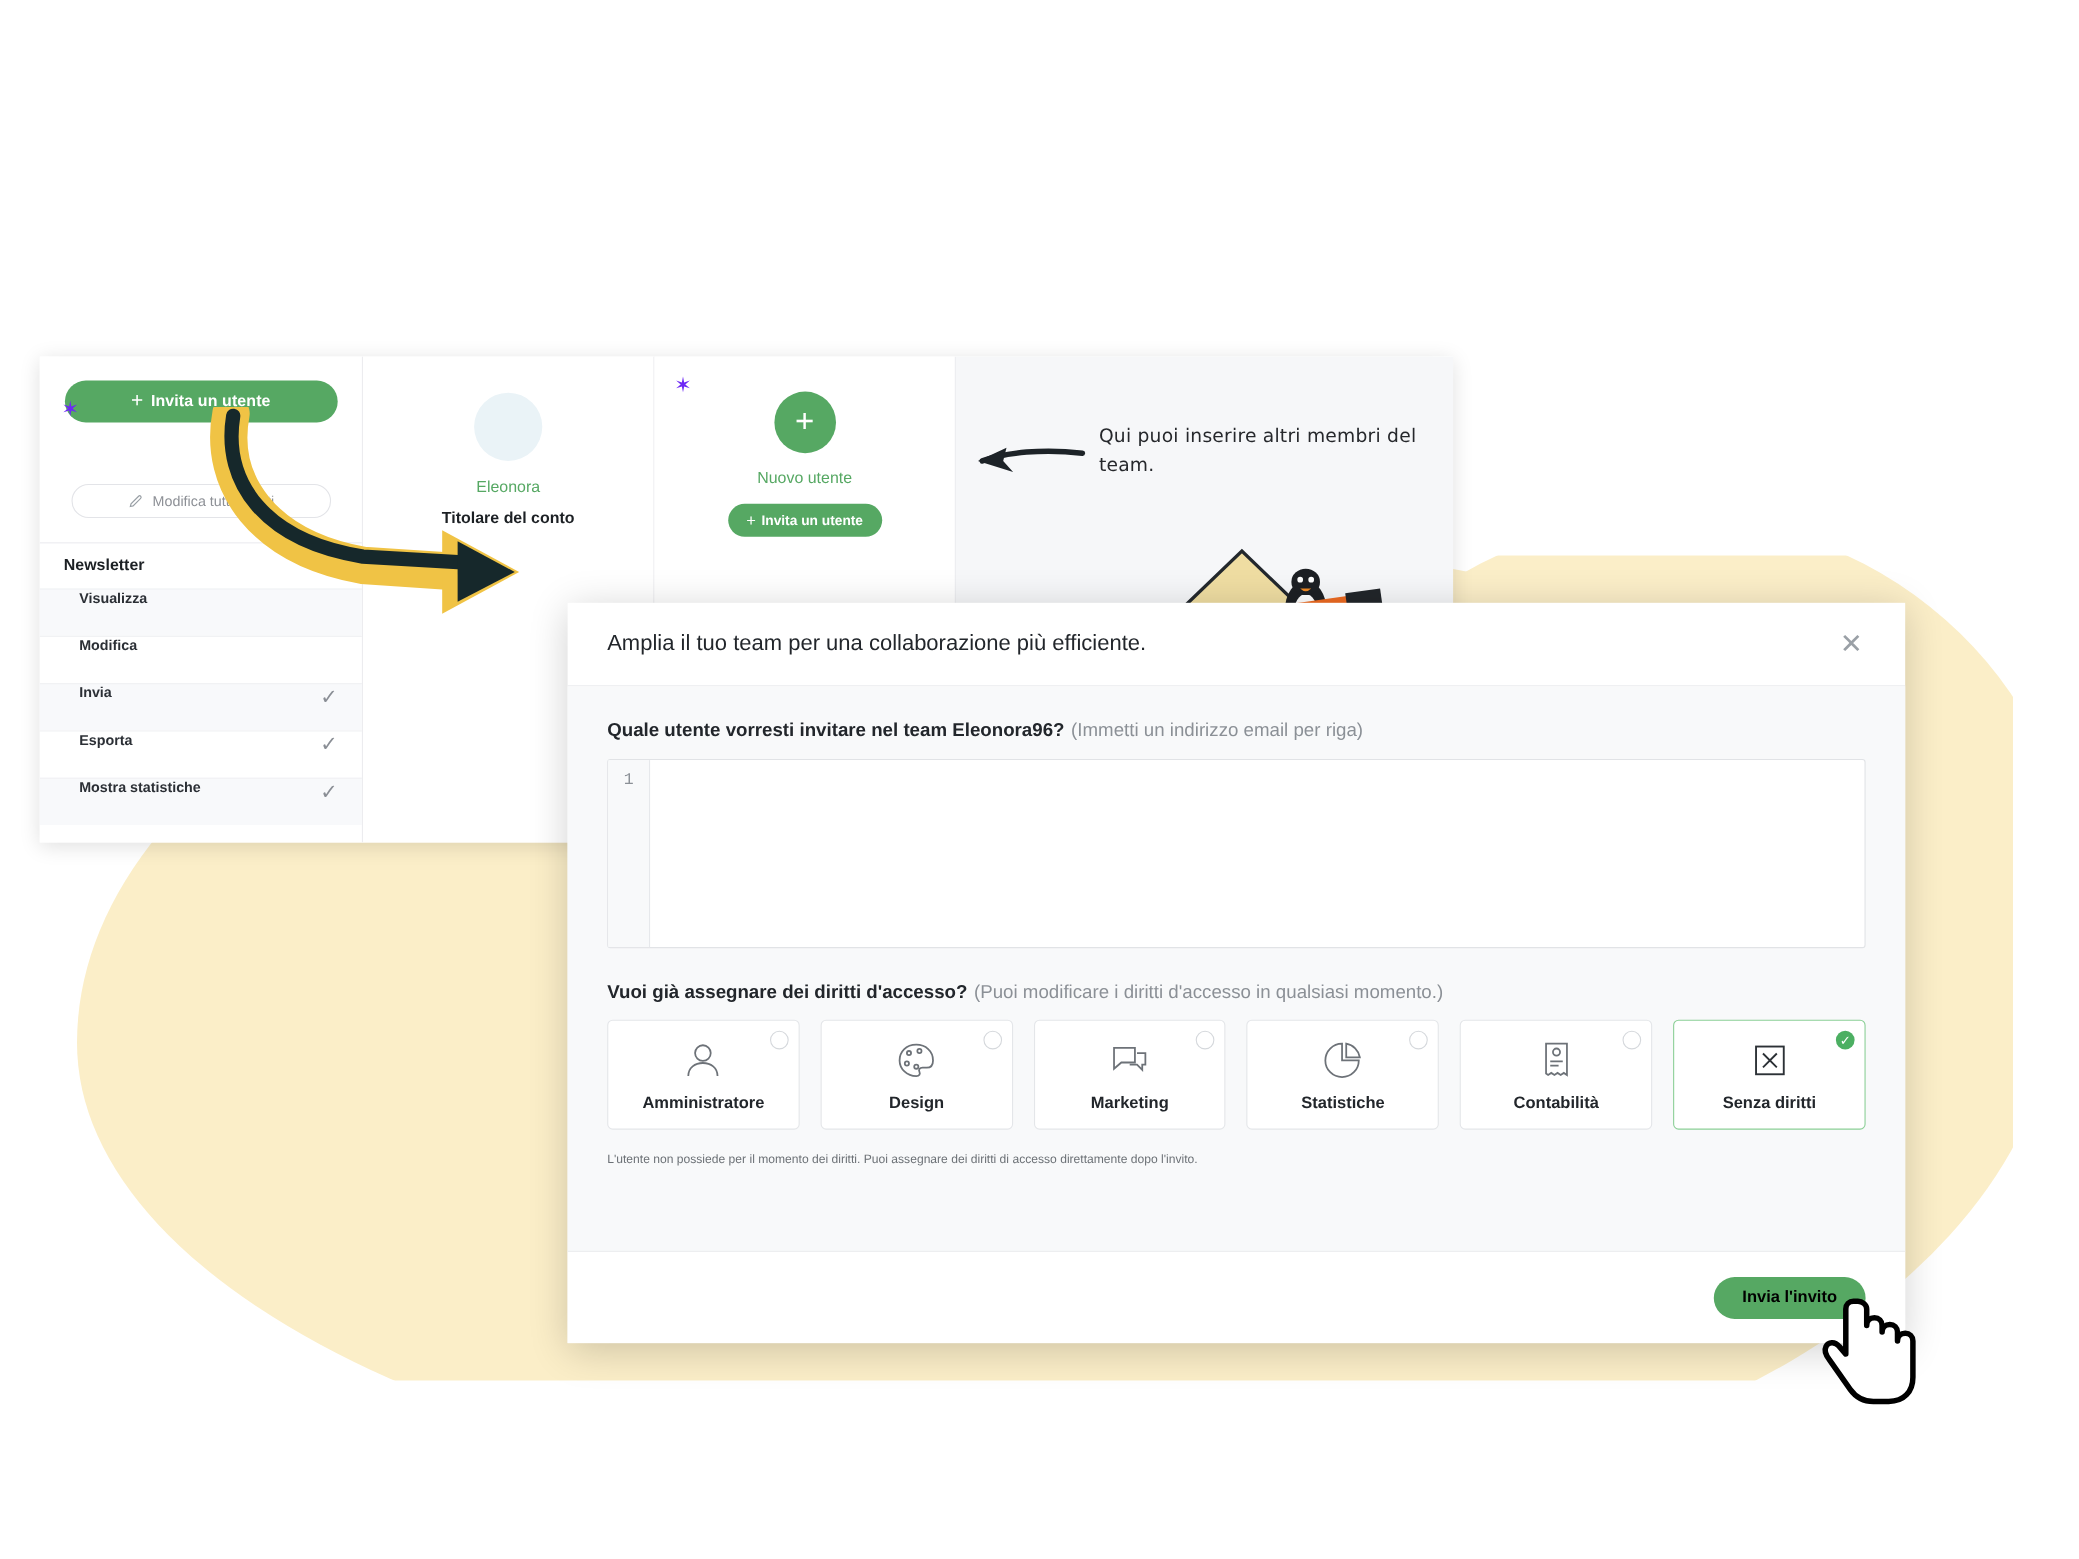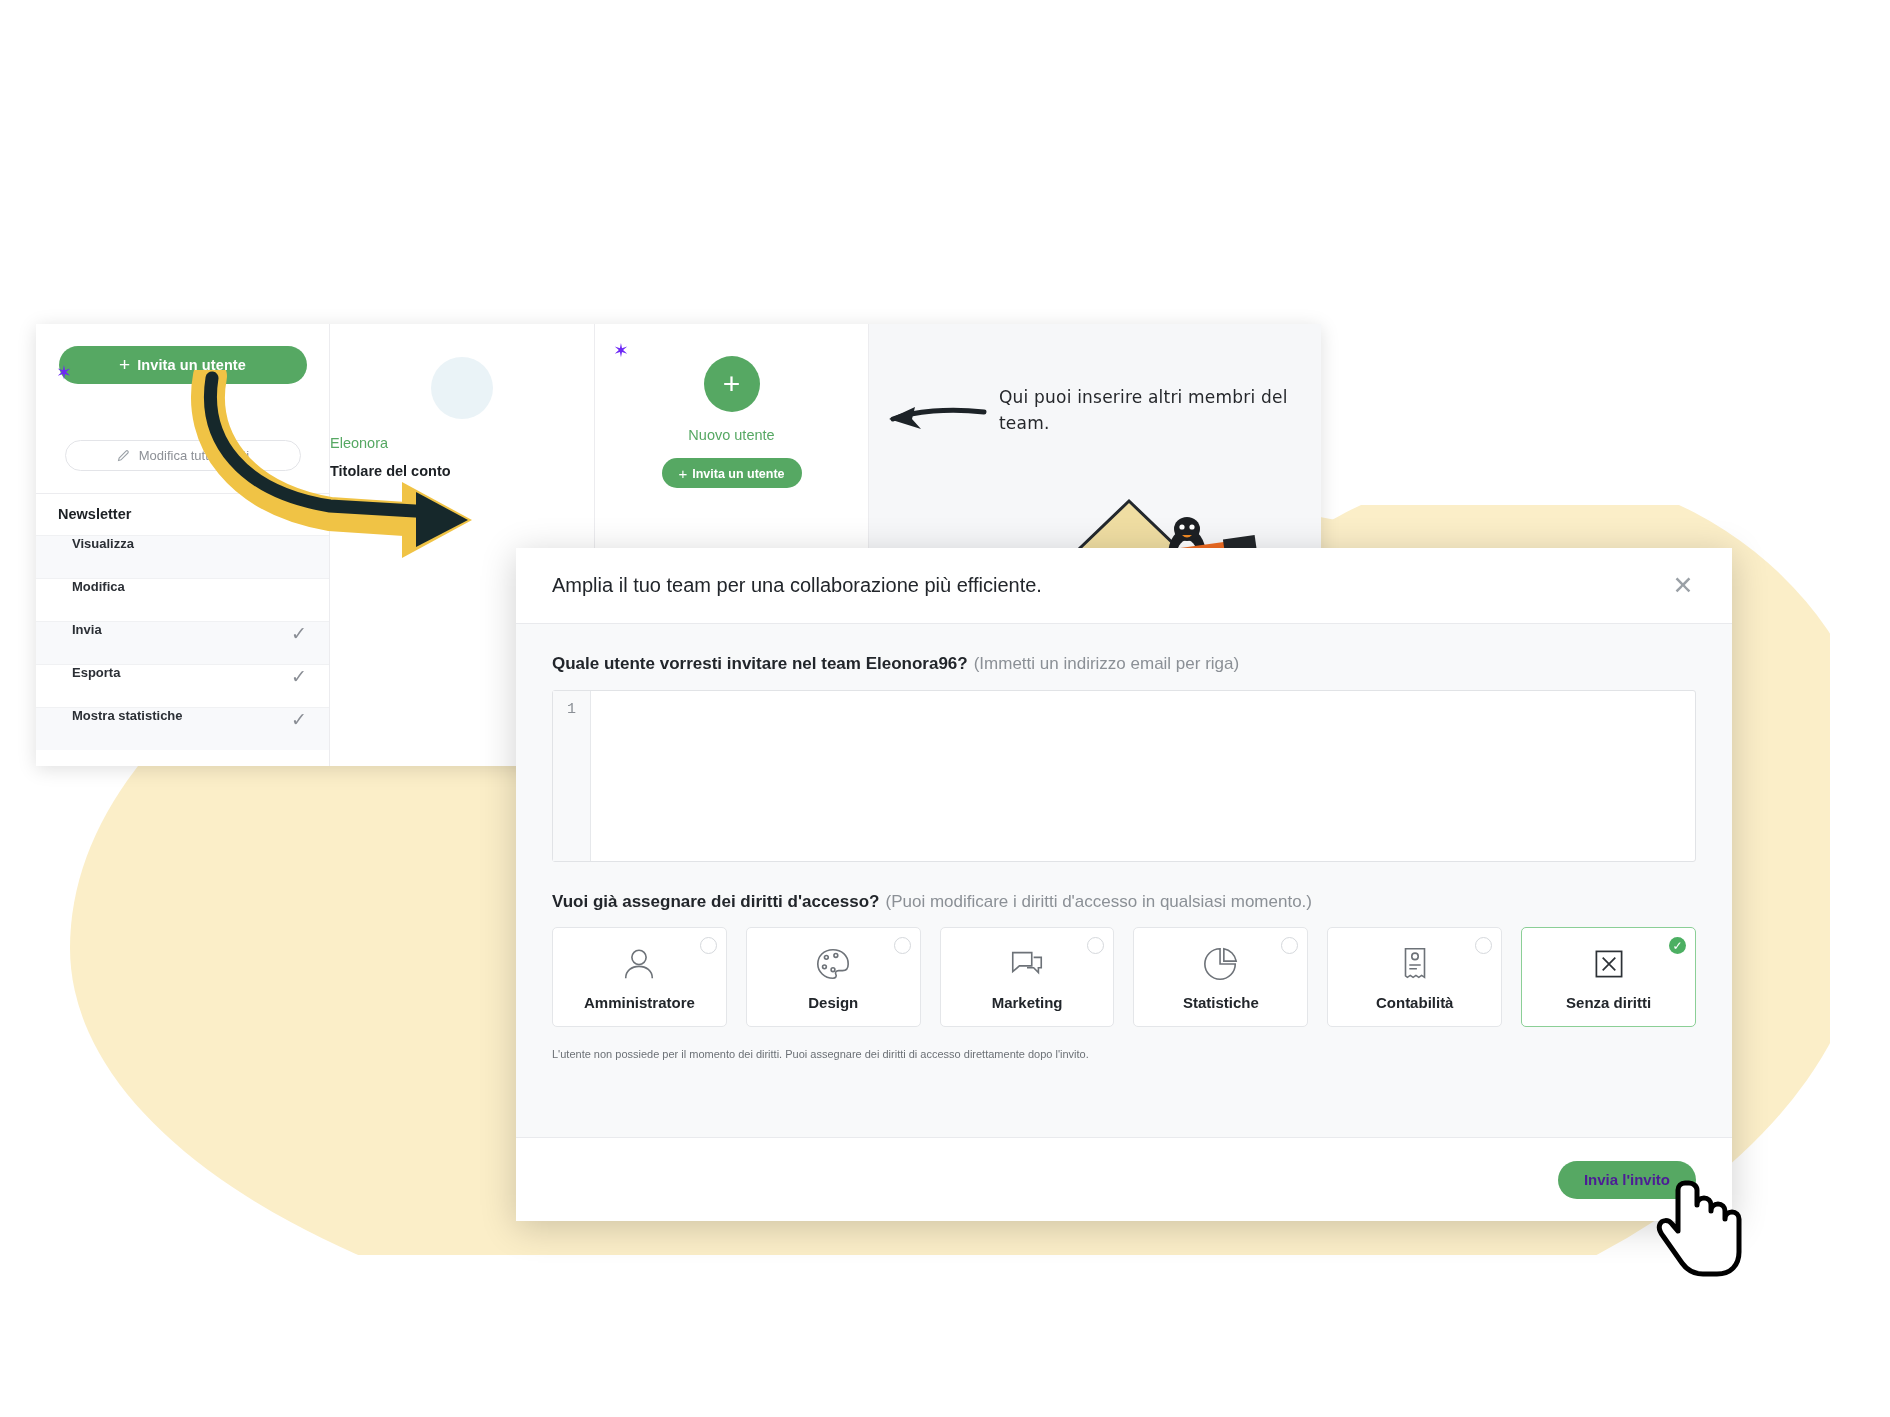--- a/index.html
+++ b/index.html
@@ -73,20 +73,21 @@
     width: 294px;
     border-right: 1px solid #ececef;
     flex: none;
     background: #fff;
   }
   .col-user {
     width: 265px;
     border-right: 1px solid #ececef;
     flex: none;
     background: #fff;
+    text-align: center;
   }
   .col-new {
     width: 274px;
     border-right: 1px solid #ececef;
     flex: none;
     background: #fff;
     text-align: center;
     position: relative;
   }
   .col-tip {
@@ -275,21 +276,21 @@
   }
 
   .modal-foot {
     height: 84px; flex: none;
     background: #fff;
     border-top: 1px solid #e9eaed;
     display: flex; align-items: center; justify-content: flex-end;
     padding-right: 36px;
   }
   .btn-send {
-    background: #56a863; color: #4c1d95;
+    background: #56a863; color: #000000;
     border: none; border-radius: 19px;
     height: 38px; padding: 0 26px;
     font-size: 15px; font-weight: bold;
     cursor: pointer;
     font-family: "Liberation Sans", sans-serif;
   }
 
   .cursor-hand { position: absolute; left: 1655px; top: 1175px; z-index: 40; }
 </style>
 </head>

